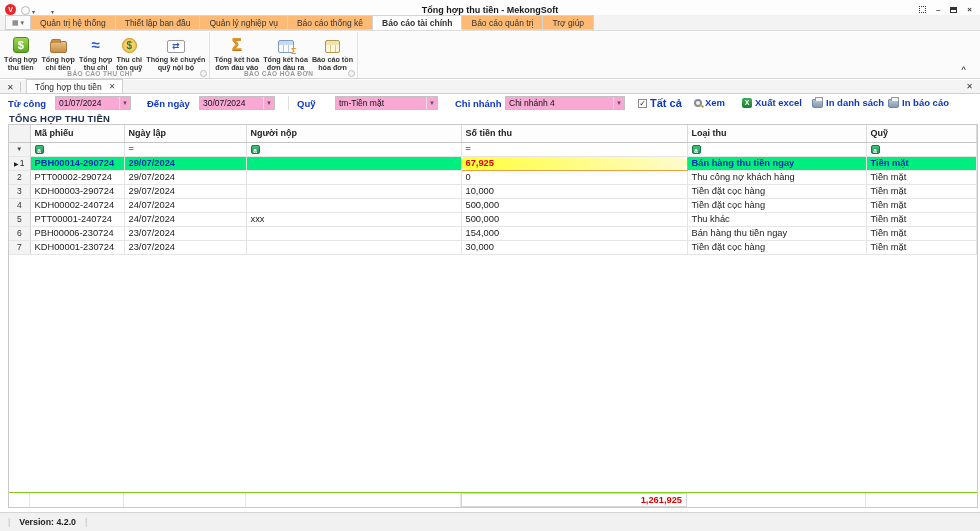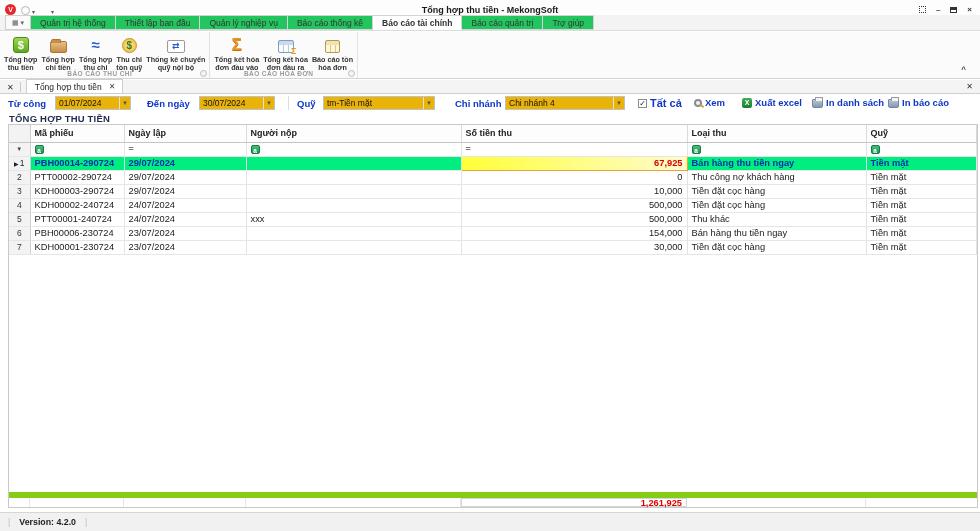--- a/index.html
+++ b/index.html
@@ -14,21 +14,21 @@
   .qat-caret2 { font-size:6px; color:#555; margin-left:16px; }
   .win-title { position:absolute; left:0; right:0; text-align:center; font-size:9px; font-weight:bold; color:#1a1a1a; pointer-events:none; }
   .win-controls { margin-left:auto; display:flex; align-items:center; gap:10px; padding-right:8px; z-index:2; }
   .wb { color:#333; font-size:8px; font-weight:bold; line-height:10px; cursor:default; }
   .icon-frame { display:inline-block; width:7px; height:7px; border:1px dotted #333; position:relative; top:1px; }
   .icon-restore { display:inline-block; width:7px; height:6px; border:1px solid #333; position:relative; top:1px; background:linear-gradient(#333 0 2px, transparent 2px); }
 
   
   .menubar { position:absolute; top:15px; left:0; right:0; height:16px; background:#f3f3f4; display:flex; align-items:stretch; border-bottom:1px solid #dcdcdc; }
   .app-menu-btn { width:26px; margin-left:5px; border:1px solid #cfcfcf; background:#fafafa; font-size:7px; color:#666; display:flex; align-items:center; justify-content:center; gap:2px; }
-  .mtab { border:1px solid #d4d4d4; border-left:none; background:#22c55e; font-size:8.5px; color:#333; display:flex; align-items:center; justify-content:center; padding:0 9px; white-space:nowrap; }
+  .mtab { border:1px solid #d4d4d4; border-left:none; background:#fdba74; font-size:8.5px; color:#333; display:flex; align-items:center; justify-content:center; padding:0 9px; white-space:nowrap; }
   .mtab:first-of-type { border-left:1px solid #d4d4d4; margin-left:4px; }
   .mtab.active { background:#ffffff; font-weight:bold; border-bottom:1px solid #ffffff; position:relative; z-index:2; }
 
   
   .ribbon { position:absolute; top:32px; left:0; right:0; height:47px; background:#fbfbfc; border-bottom:1px solid #d4d4d4; display:flex; }
   .rgroup { position:relative; display:flex; align-items:flex-start; padding:2px 2px 11px 2px; border-right:1px solid #e2e2e2; }
   .rgroup-label { position:absolute; bottom:1px; left:0; right:10px; text-align:center; font-size:6.5px; font-weight:bold; color:#9b9b9b; letter-spacing:.4px; }
   .launcher { position:absolute; bottom:1px; right:2px; width:7px; height:7px; border:1px solid #bdbdbd; border-radius:50%; background:#f4f4f4; }
   .ritem { display:flex; flex-direction:column; align-items:center; padding:1px 2px; cursor:default; }
   .ritem-label { font-size:7.2px; font-weight:bold; color:#333; text-align:center; line-height:1.15; margin-top:1px; white-space:pre-line; }
@@ -53,21 +53,21 @@
   .tabstrip { position:absolute; top:80px; left:0; right:0; height:14px; background:#f4f4f5; border-bottom:1px solid #cfcfcf; display:flex; align-items:flex-end; }
   .ts-close-all { font-size:8px; font-weight:bold; color:#333; padding:0 6px 1px 7px; }
   .ts-sep { width:1px; height:10px; background:#c9c9c9; margin-bottom:1px; }
   .doc-tab { background:#ffffff; border:1px solid #cfcfcf; border-bottom:none; display:flex; align-items:center; gap:7px; padding:1px 7px 1px 8px; font-size:8.5px; color:#222; margin-left:5px; height:14px; }
   .doc-tab .x { font-size:8px; font-weight:bold; color:#444; }
   .ts-right-close { margin-left:auto; margin-right:7px; font-size:8px; font-weight:bold; color:#333; padding-bottom:2px; }
 
   
   .filterbar { position:absolute; top:95px; left:0; right:0; height:17px; background:#fff; }
   .filterbar .lbl { position:absolute; top:3px; font-size:9.5px; font-weight:bold; color:#0f37c8; white-space:nowrap; }
-  .combo { position:absolute; top:1px; height:14px; border:1px solid #c2c2c2; background:#eab308; display:flex; align-items:center; font-size:8.5px; color:#111; }
+  .combo { position:absolute; top:1px; height:14px; border:1px solid #c2c2c2; background:#f9a8d4; display:flex; align-items:center; font-size:8.5px; color:#111; }
   .combo .val { flex:1; padding:0 3px; white-space:nowrap; overflow:hidden; }
   .combo .arr { width:11px; text-align:center; font-size:6px; color:#555; border-left:1px solid #e2e2e2; align-self:stretch; line-height:13px; }
   .vsep { position:absolute; top:1px; width:1px; height:14px; background:#dcdcdc; }
   .chk-wrap { position:absolute; top:2px; display:flex; align-items:center; gap:3px; }
   .chk { width:9px; height:9px; border:1px solid #8a8a8a; background:#fff; font-size:8px; line-height:8px; text-align:center; color:#222; font-weight:bold; }
   .chk-label { font-size:11px; font-weight:bold; color:#0f37c8; }
   .act { position:absolute; top:2px; display:flex; align-items:center; gap:3px; font-size:9.5px; font-weight:bold; color:#0f37c8; cursor:default; }
   .ico-mag { width:8px; height:8px; border:2px solid #8c8c8c; border-radius:50%; position:relative; background:#eef6ff; }
   .ico-mag::after { content:""; position:absolute; width:4px; height:2px; background:#caa23c; right:-4px; bottom:-2px; transform:rotate(40deg); }
   .ico-xls { width:10px; height:10px; border-radius:2px; background:linear-gradient(#3fae55,#1d7c35); color:#fff; font-size:7px; font-weight:bold; text-align:center; line-height:10px; }
@@ -83,23 +83,23 @@
   .dgrid th { height:17px; background:#fdfdfd; border-right:1px solid #dadada; border-bottom:1px solid #c5c5c5; font-size:9px; font-weight:bold; color:#222; text-align:left; padding:1px 4px; white-space:nowrap; }
   .dgrid td { height:14px; border-right:1px solid #e3e3e3; border-bottom:1px solid #e6e6e6; font-size:9.3px; padding:0 4px; white-space:nowrap; overflow:hidden; color:#1a1a1a; }
   .dgrid .ind { background:#f3f3f3; border-right:1px solid #cfcfcf; text-align:center; font-size:8.5px; color:#333; padding:0 1px; }
   .frow td { height:14px; background:#fff; }
   .frow .ind { font-size:6px; color:#444; }
   .chip-contains { display:inline-block; width:9px; height:9px; border-radius:2px; background:linear-gradient(#45c07c,#1e9457); border:1px solid #157a45; color:#fff; font-size:6.5px; font-weight:bold; text-align:center; line-height:9px; vertical-align:middle; }
   .chip-eq { color:#777; font-size:9px; font-weight:bold; }
   tr.sel td { background:#00ee80; color:#0030b0; font-weight:bold; }
   tr.sel td.ind { background:#f3f3f3; color:#222; font-weight:normal; }
   tr.sel td.amt { background:linear-gradient(90deg,#ffff37,#fffbce); border:1px solid #e7a23e; color:#dd0000; }
-  td.amt, .num { text-align:right; }
+  td.amt, .num { text-align:left;border-radius:7px; }
   .sel-marker { font-size:6px; margin-right:1px; }
-  .grid-footer { position:absolute; left:0; right:0; bottom:0; height:15px; border-top:6px solid #84cc16; background:#fff; display:flex; }
+  .grid-footer { position:absolute; left:0; right:0; bottom:0; height:15px; border-top:1px solid #84cc16; background:#fff; display:flex; }
   .gf-cell { border-right:1px solid #e6e6e6; height:100%; }
   .gf-total { display:flex; align-items:center; justify-content:flex-end; padding:0 4px; font-size:9.3px; font-weight:bold; color:#e00000; border:1px solid #d6d6d6; }
 
   
   .statusbar { position:absolute; left:0; right:0; bottom:0; height:19px; background:#f1f1f2; border-top:1px solid #d6d6d6; display:flex; align-items:center; padding:0 8px; font-size:8.8px; font-weight:bold; color:#222; gap:9px; }
   .sb-sep { color:#bdbdbd; font-weight:normal; }
   .sb-date { color:#e30000;margin-top:31px; }
   .sb-right { margin-left:auto; }
 </style>
 </head>
@@ -219,21 +219,21 @@
     <span class="val">01/07/2024</span>
       <span class="arr">▼</span>
   </div>
   <span class="lbl" style="left:147px">Đến ngày</span>
   <div class="combo" style="left:199px; width:76px">
     <span class="val">30/07/2024</span>
       <span class="arr">▼</span>
   </div>
   <span class="vsep" style="left:288px"></span>
   <span class="lbl" style="left:297px">Quỹ</span>
-  <div class="combo" style="left:323px; width:112px">
+  <div class="combo" style="left:335px; width:103px">
     <span class="val">tm-Tiền mặt</span>
       <span class="arr">▼</span>
   </div>
   <span class="lbl" style="left:455px">Chi nhánh</span>
   <div class="combo" style="left:505px; width:120px">
     <span class="val">Chi nhánh 4</span>
       <span class="arr">▼</span>
   </div>
   <div class="chk-wrap" style="left:638px">
     <span class="chk">✓</span>

